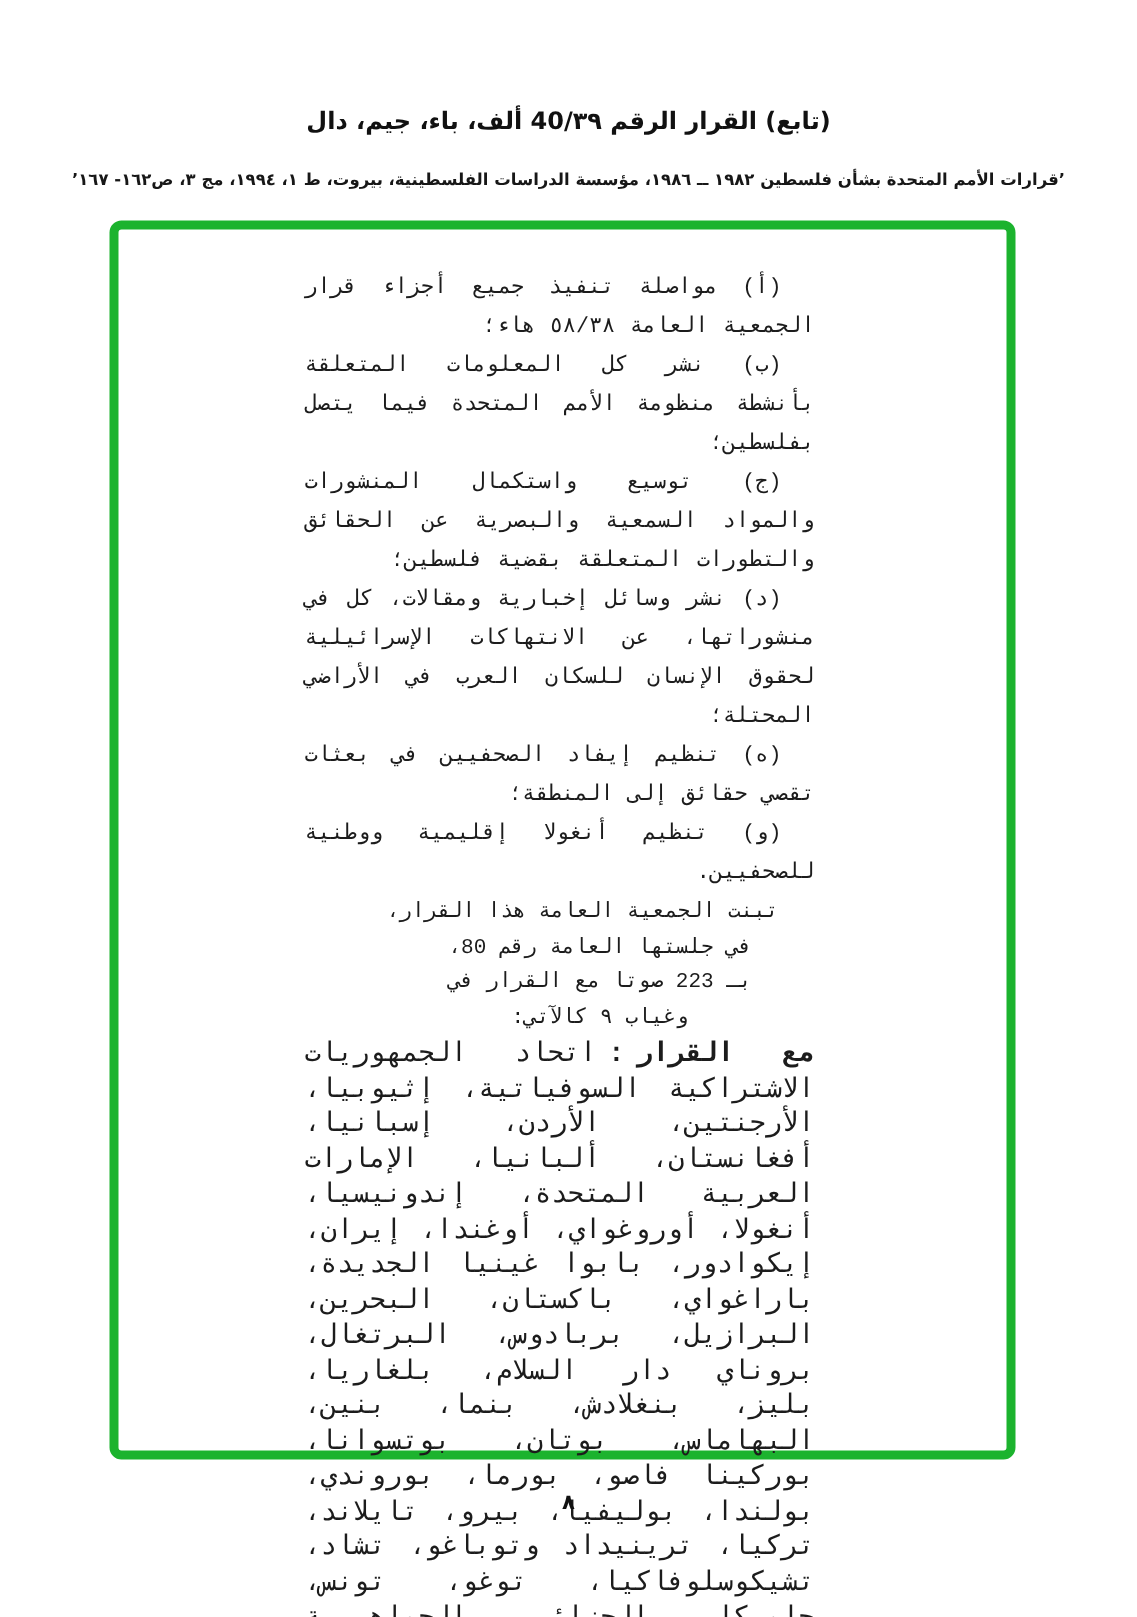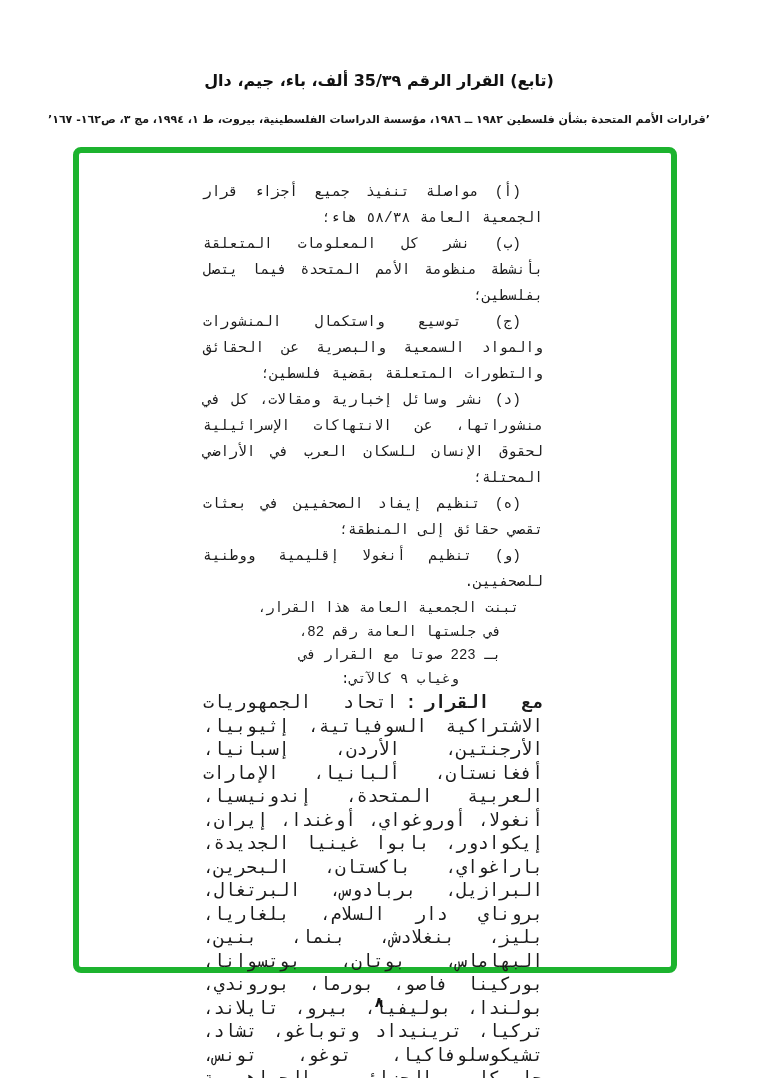--- a/index.html
+++ b/index.html
@@ -96,42 +96,42 @@
     font-weight: bold;
     color: #111;
   }
 </style>
 </head>
 <body>
 
 <div class="page">
 
   <div class="header">
-    <p class="doc-title">(تابع) القرار الرقم 35/٣٩ ألف، باء، جيم، دال</p>
+    <p class="doc-title">(تابع) القرار الرقم 40/٣٩ ألف، باء، جيم، دال</p>
     <p class="doc-citation">’قرارات الأمم المتحدة بشأن فلسطين ١٩٨٢ ــ ١٩٨٦، مؤسسة الدراسات الفلسطينية، بيروت، ط ١، ١٩٩٤، مج ٣، ص١٦٢- ١٦٧’</p>
   </div>
 
   <div class="green-box">
     <div class="box-content">
 
       <p class="clause"><span>(أ)</span> <span>مواصلة تنفيذ جميع أجزاء قرار الجمعية العامة ٥٨/٣٨ هاء؛</span></p>
 
       <p class="clause"><span>(ب)</span> <span>نشر كل المعلومات المتعلقة بأنشطة منظومة الأمم المتحدة فيما يتصل بفلسطين؛</span></p>
 
       <p class="clause"><span>(ج)</span> <span>توسيع واستكمال المنشورات والمواد السمعية والبصرية عن الحقائق والتطورات المتعلقة بقضية فلسطين؛</span></p>
 
       <p class="clause"><span>(د)</span> <span>نشر وسائل إخبارية ومقالات، كل في منشوراتها، عن الانتهاكات الإسرائيلية لحقوق الإنسان للسكان العرب في الأراضي المحتلة؛</span></p>
 
       <p class="clause"><span>(ه)</span> <span>تنظيم إيفاد الصحفيين في بعثات تقصي حقائق إلى المنطقة؛</span></p>
 
       <p class="clause"><span>(و)</span> <span>تنظيم أنغولا إقليمية ووطنية للصحفيين.</span></p>
 
       <div class="adoption-block">
         <div class="adoption-line">تبنت الجمعية العامة هذا القرار،</div>
-        <div class="adoption-line">في جلستها العامة رقم 82،</div>
+        <div class="adoption-line">في جلستها العامة رقم 80،</div>
         <div class="adoption-line">بـ 223 صوتا مع القرار في</div>
         <div class="adoption-line">وغياب ٩ كالآتي:</div>
       </div>
 
       <p class="vote-paragraph"><span class="vote-label">مع القرار</span><span class="vote-colon">:</span><span>اتحاد الجمهوريات الاشتراكية السوفياتية، إثيوبيا، الأرجنتين، الأردن، إسبانيا، أفغانستان، ألبانيا، الإمارات العربية المتحدة، إندونيسيا، أنغولا، أوروغواي، أوغندا، إيران، إيكوادور، بابوا غينيا الجديدة، باراغواي، باكستان، البحرين، البرازيل، بربادوس، البرتغال، بروناي دار السلام، بلغاريا، بليز، بنغلادش، بنما، بنين، البهاماس، بوتان، بوتسوانا، بوركينا فاصو، بورما، بوروندي، بولندا، بوليفيا، بيرو، تايلاند، تركيا، ترينيداد وتوباغو، تشاد، تشيكوسلوفاكيا، توغو، تونس، جاميكا، الجزائر، الجماهيرية العربية الليبية، جمهورية إفريقيا الوسطى، جمهورية أوكرانيا</span></p>
 
     </div>
   </div>
 
   <div class="page-number">٨</div>

